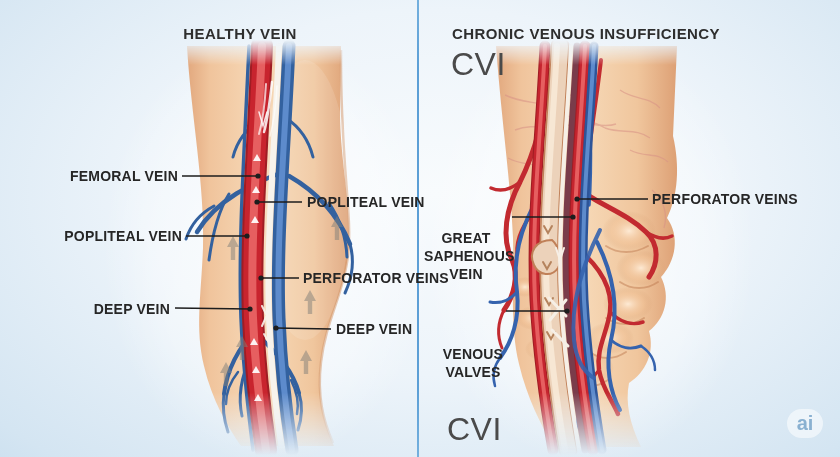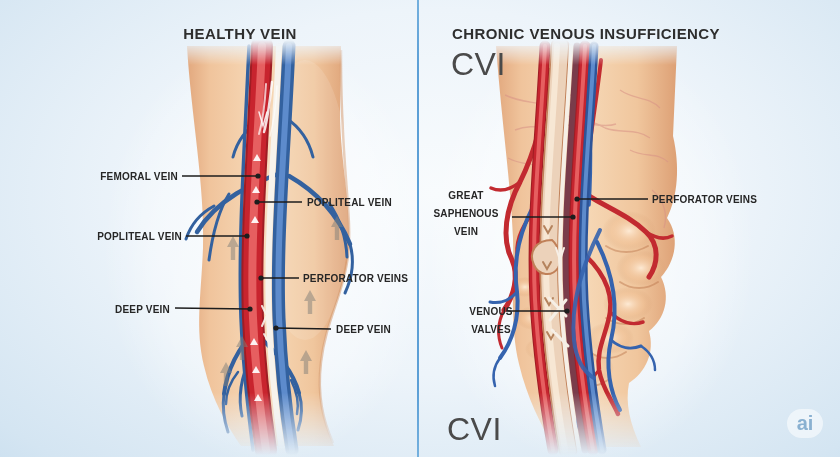--- a/index.html
+++ b/index.html
@@ -18,24 +18,24 @@
     letter-spacing:.4px;text-align:center;white-space:nowrap;
   }
   .title-left{left:150px;top:25px;width:180px;}
   .title-right{left:446px;top:25px;width:280px;}
   .cvi{
     position:absolute;font-size:32px;font-weight:400;color:#4a4a4a;letter-spacing:.5px;
   }
   .cvi-top{left:451px;top:46px;}
   .cvi-bottom{left:447px;top:411px;}
   .lbl{
-    position:absolute;font-size:10px;font-weight:700;color:#262626;
+    position:absolute;font-size:14px;font-weight:700;color:#262626;
     letter-spacing:.2px;white-space:nowrap;line-height:15px;
   }
-  .lbl.wrap{white-space:normal;text-align:center;line-height:18px;}
+  .lbl.wrap{white-space:normal;text-align:center;line-height:18px;margin-top:42px;}
   .lbl.r{text-align:right;}
   .illustration{position:absolute;left:0;top:0;}
   .badge{
     position:absolute;left:787px;top:409px;width:36px;height:29px;border-radius:15px;
     background:rgba(255,255,255,.55);display:flex;align-items:center;justify-content:center;
     font-size:20px;font-weight:700;color:#8ab1d1;
   }
 </style>
 </head>
 <body>
@@ -271,17 +271,17 @@
 
   <div class="lbl r" style="left:58px;top:169px;width:120px;">FEMORAL VEIN</div>
   <div class="lbl r" style="left:62px;top:229px;width:120px;">POPLITEAL VEIN</div>
   <div class="lbl" style="left:307px;top:195px;">POPLITEAL VEIN</div>
   <div class="lbl" style="left:303px;top:271px;">PERFORATOR VEINS</div>
   <div class="lbl r" style="left:80px;top:302px;width:90px;">DEEP VEIN</div>
   <div class="lbl" style="left:336px;top:322px;">DEEP VEIN</div>
 
   <div class="lbl wrap" style="left:424px;top:187px;width:84px;">GREAT SAPHENOUS VEIN</div>
   <div class="lbl" style="left:652px;top:192px;">PERFORATOR VEINS</div>
-  <div class="lbl wrap" style="left:459px;top:303px;width:64px;text-align:center;">VENOUS VALVES</div>
+  <div class="lbl wrap" style="left:441px;top:303px;width:64px;text-align:center;">VENOUS VALVES</div>
 
   <div class="badge">ai</div>
 
 </div>
 
 </body></html>

